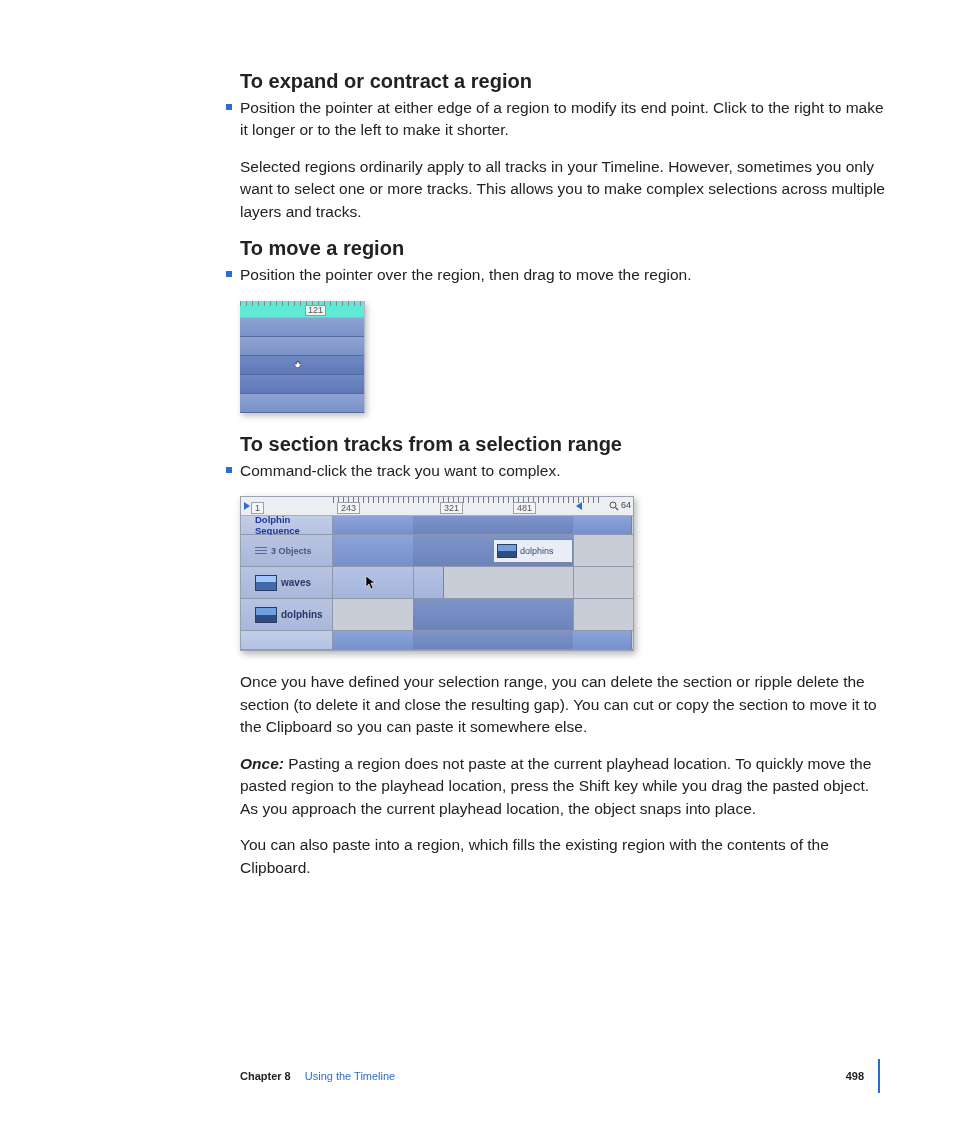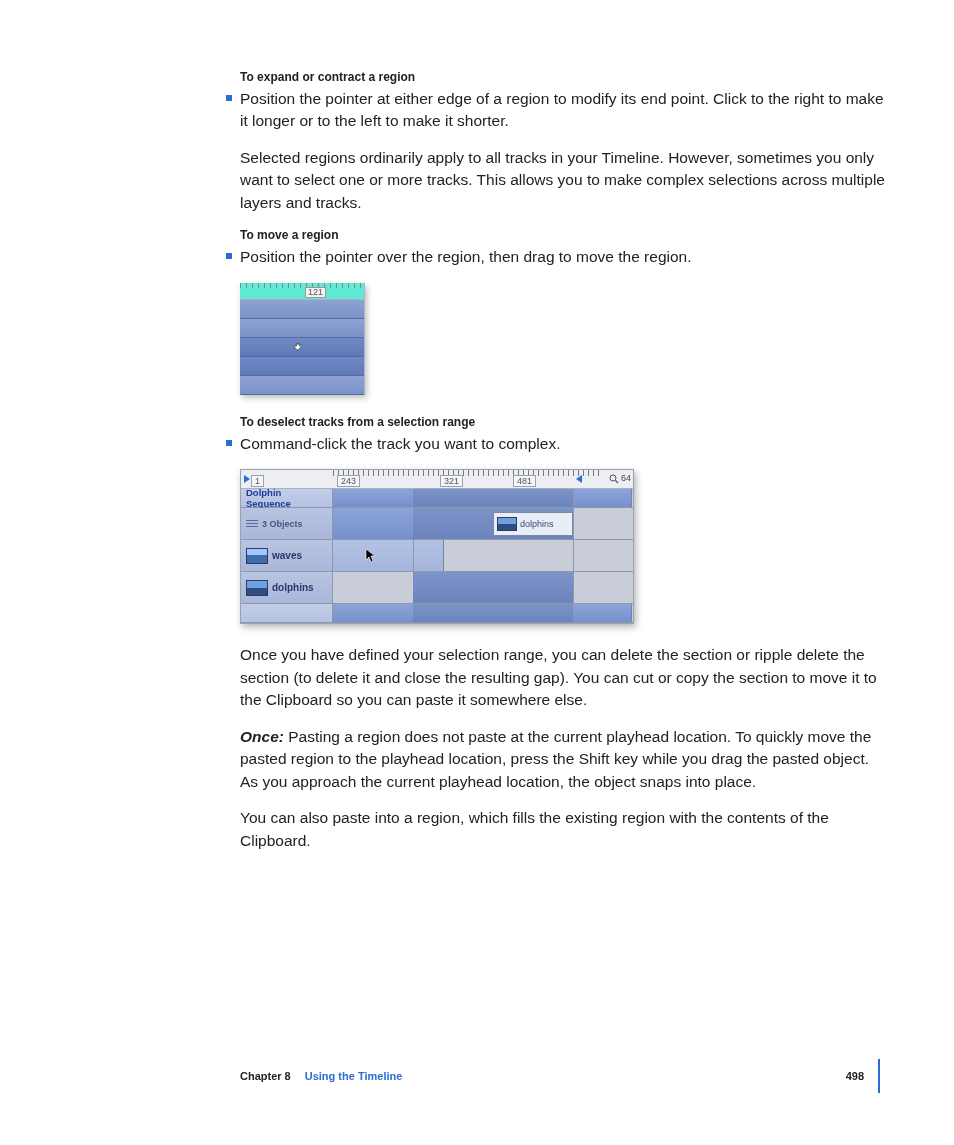--- a/index.html
+++ b/index.html
@@ -11,21 +11,21 @@
     width: 954px;
   }
   .page {
     width: 954px;
     height: 1145px;
     position: relative;
     box-sizing: border-box;
     padding: 70px 70px 0 240px;
   }
   .content { width: 650px; }
-  .h { font-weight: 700; font-size: 12px; margin: 0 0 4px 0; }
+  .h { font-weight: 700; font-size: 20px; margin: 0 0 4px 0; }
   .para { font-size: 15.5px; line-height: 1.45; margin: 0 0 14px 0; }
   .bullet-row { position: relative; padding-left: 0; }
   .bullet-row .sq {
     position: absolute;
     left: -14px; top: 7px;
     width: 6px; height: 6px;
     background: #2b6cd6;
   }
   .note-label { font-style: italic; font-weight: 700; }
 
@@ -100,21 +100,21 @@
   .fig2 .row {
     height: 31px;
     display: flex;
     border-bottom: 1px solid #8f97ac;
   }
   .fig2 .labelcell {
     width: 92px; box-sizing: border-box;
     background: linear-gradient(#b8c4e0, #a9b7da);
     border-right: 1px solid #8f97ac;
     display: flex; align-items: center; gap: 4px;
-    padding: 0 5px;
+    padding: 0 14px;
     color: #2a3768;
     font-weight: 600;
   }
   .fig2 .labelcell.header { background: linear-gradient(#c3cee8, #b4c1e2); color:#1b3a9a; font-weight:700; font-size:9.5px;}
   .fig2 .labelcell.sub { color:#4a567f; font-weight:600; font-size:9px;}
   .fig2 .thumb {
     width: 20px; height: 14px;
     background: linear-gradient(135deg,#3a6db8,#1e3f74);
     border: 1px solid #2a3a60;
     flex-shrink: 0;
@@ -145,21 +145,21 @@
 
   
   .footer {
     position: absolute;
     left: 240px; bottom: 52px;
     width: 650px;
     display: flex; align-items: center;
     font-size: 11px;
   }
   .footer .chap { font-weight:700; color:#222; }
-  .footer .title { color:#2b6cd6; margin-left:14px;font-weight:bold; }
+  .footer .title { color:#2b6cd6; margin-left:14px; }
   .footer .pnum { margin-left:auto; font-weight:700; color:#222; }
   .footer .bar { width:2px; height:34px; background:#2b6cd6; margin-left:14px; margin-right:10px;}
 </style>
 </head>
 <body>
 
 <div class="page">
   <div class="content">
 
     <p class="h">To expand or contract a region</p>
@@ -184,21 +184,21 @@
       <div class="track"></div>
       <div class="track sel">
         <svg class="hand" viewBox="0 0 16 16">
           <path d="M4 7c0-1 1-1 1 0V5c0-1 1.2-1 1.2 0V4c0-1 1.2-1 1.2 0V5c0-1 1.2-1 1.2 0v2l1-1c.8-.8 1.8.2 1 1l-2 3c-.4.6-1 1-2 1H6c-1 0-1.6-.4-2-1L3 8c-.6-1 .4-1.8 1-1z" fill="#fff" stroke="#333" stroke-width="0.8"></path>
         </svg>
       </div>
       <div class="track sel"></div>
       <div class="track"></div>
     </div>
 
-    <p class="h">To deselect tracks from a selection range</p>
+    <p class="h">To section tracks from a selection range</p>
     <div class="para bullet-row">
       <span class="sq"></span>
       <span>Command-click the track you want to complex.</span>
     </div>
 
     <div class="fig2">
       <div class="ruler2">
         <div class="ticks"></div>
         <svg class="arrow" style="left:2px" viewBox="0 0 10 10">
             <path d="M1 1 L7 5 L1 9 Z" fill="#2b6cd6"></path>

